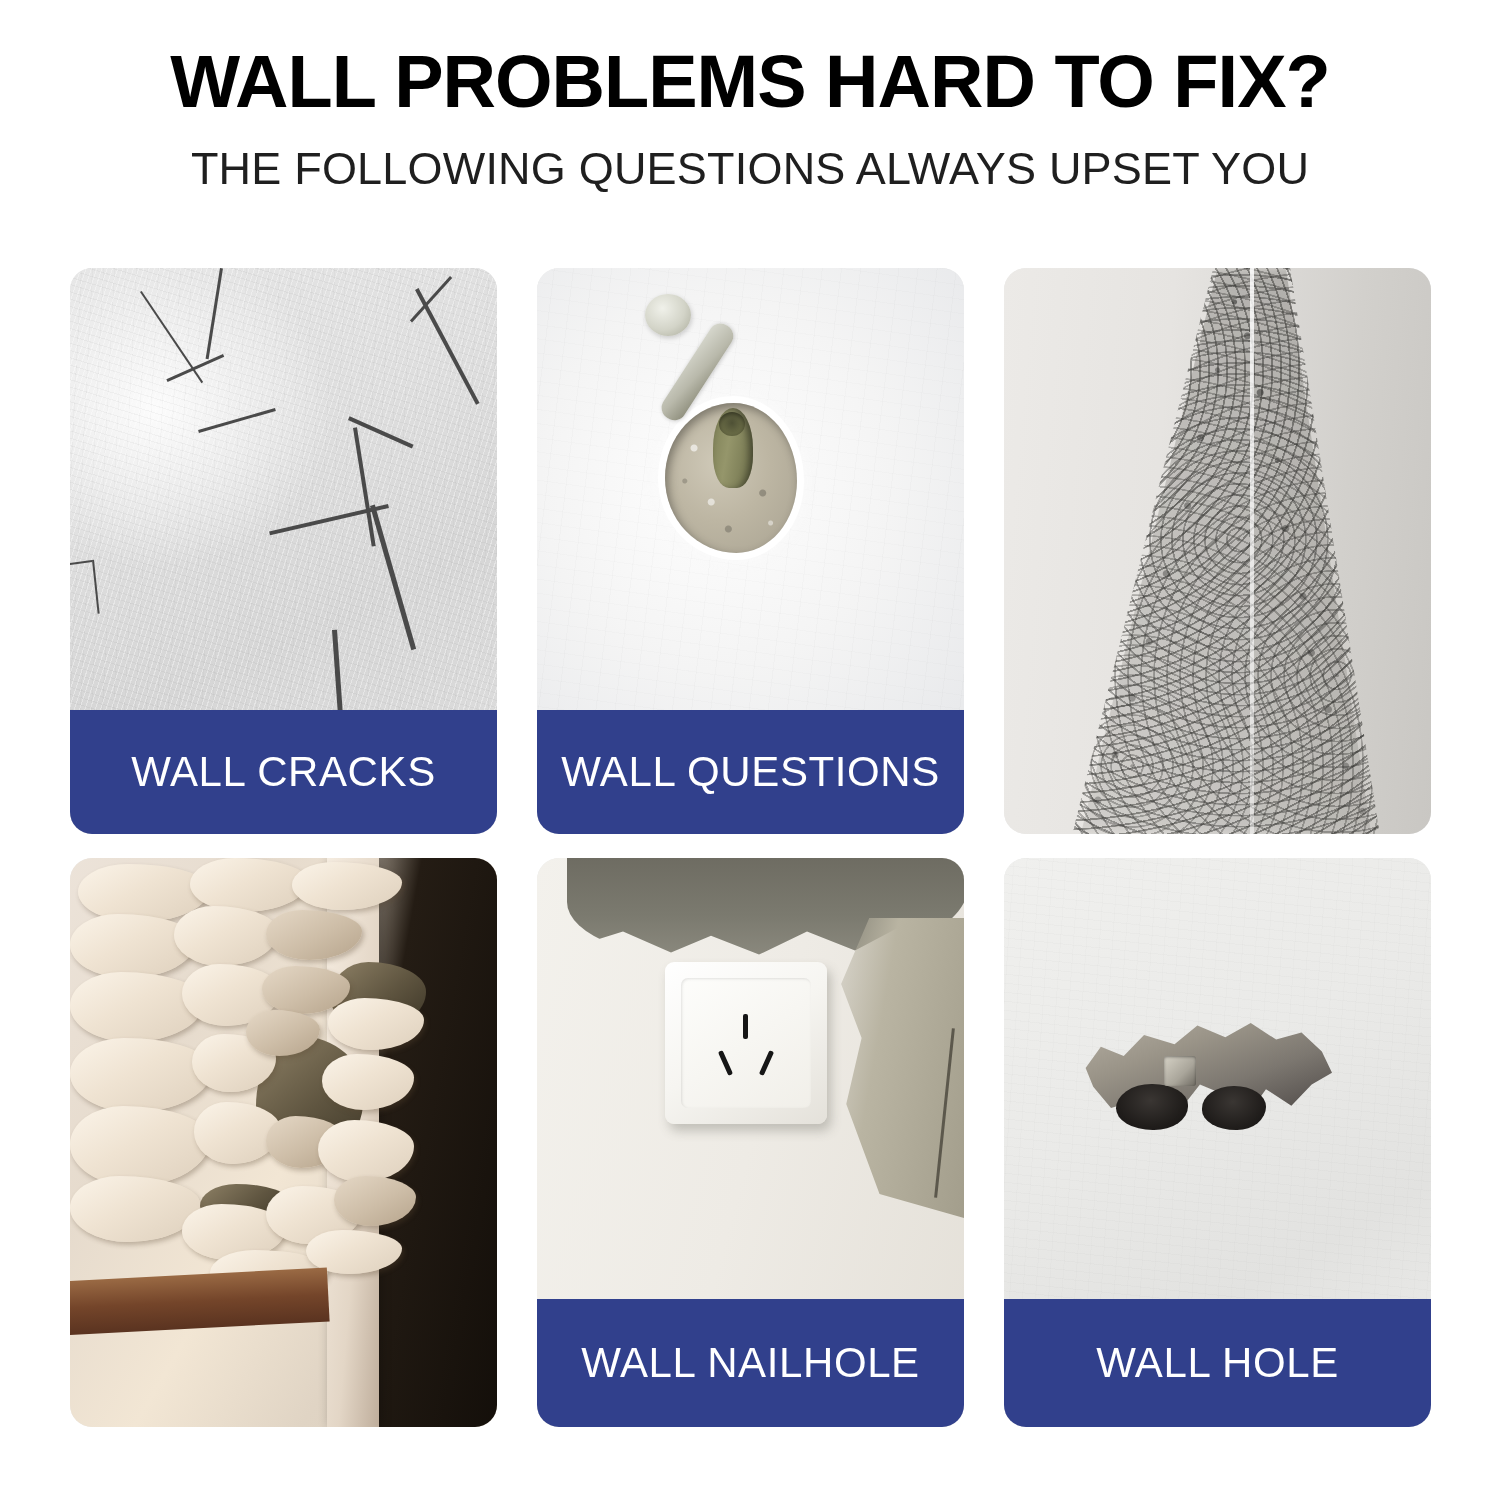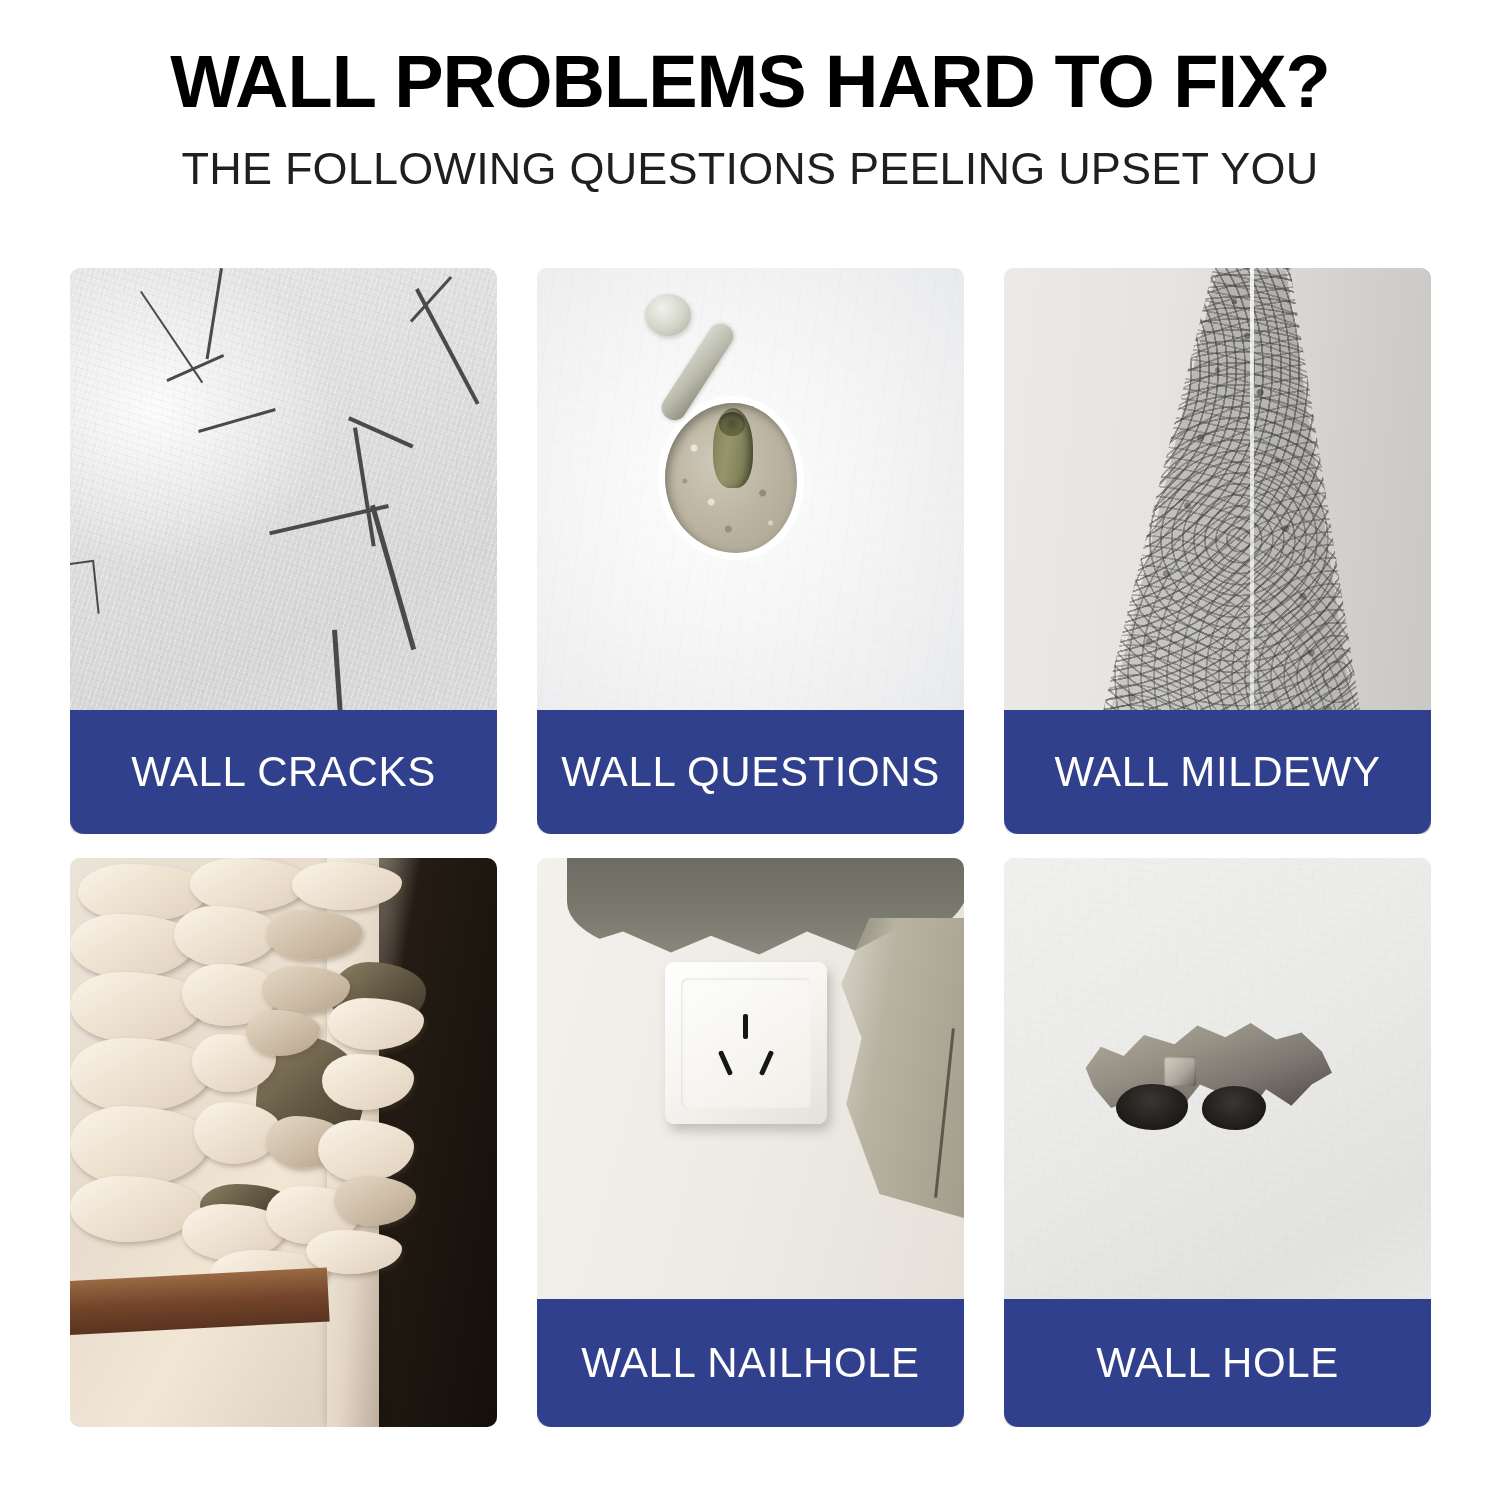--- a/index.html
+++ b/index.html
@@ -53,21 +53,21 @@
     width: 1360px;
     display: grid;
     grid-template-columns: repeat(3, 427px);
     grid-template-rows: 566px 569px;
     column-gap: 40px;
     row-gap: 24px;
   }
 
   .card {
     position: relative;
-    border-radius: 10px;
+    border-radius: 22px;
     overflow: hidden;
     background: #e9e9e9;
   }
 
   .photo {
     position: absolute;
     left: 0; top: 0;
     width: 100%;
     height: 100%;
     overflow: hidden;
@@ -372,21 +372,21 @@
     box-shadow: inset 0 1px 3px rgba(0,0,0,.4);
   }
 </style>
 </head>
 <body>
 
 <div class="page">
 
   <div class="header">
     <div class="title">WALL PROBLEMS HARD TO FIX?</div>
-    <div class="subtitle">THE FOLLOWING QUESTIONS PEELING UPSET YOU</div>
+    <div class="subtitle">THE FOLLOWING QUESTIONS ALWAYS UPSET YOU</div>
   </div>
 
   <div class="grid">
 
     <div class="card row1">
       <div class="photo ph-cracks">
         <div class="tex"></div>
         <div class="crack" style="left:150px;top:0;width:2.5px;height:92px;transform:rotate(9deg);"></div>
         <div class="crack" style="left:70px;top:24px;width:2px;height:110px;transform:rotate(-34deg);"></div>
         <div class="crack" style="left:153px;top:86px;width:2.5px;height:62px;transform:rotate(66deg);"></div>
@@ -420,23 +420,20 @@
         <span class="label-text">WALL QUESTIONS</span>
       </div>
     </div>
 
     <div class="card row1">
       <div class="photo ph-mildew">
         <div class="mildew-cone"></div>
         <div class="mildew-noise"></div>
         <div class="mildew-spray"></div>
         <div class="mildew-seam"></div>
-      </div>
-      <div class="label-bar">
-        <span class="label-text">WALL MILDEWY</span>
       </div>
     </div>
 
     <div class="card row2">
       <div class="photo ph-peel">
         <div class="peel-dark"></div>
         <div class="peel-jamb"></div>
         <div class="peel-gap" style="left:186px;top:178px;width:108px;height:128px;"></div>
         <div class="peel-gap" style="left:260px;top:104px;width:96px;height:66px;"></div>
         <div class="peel-gap" style="left:130px;top:326px;width:90px;height:40px;"></div>

